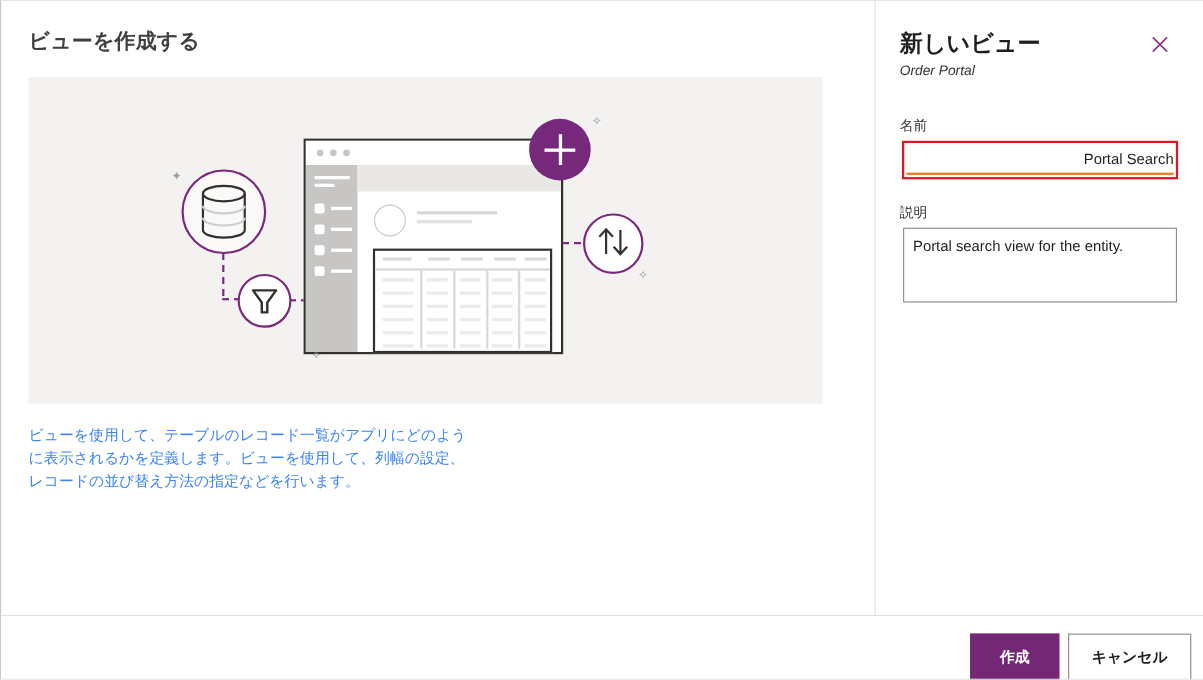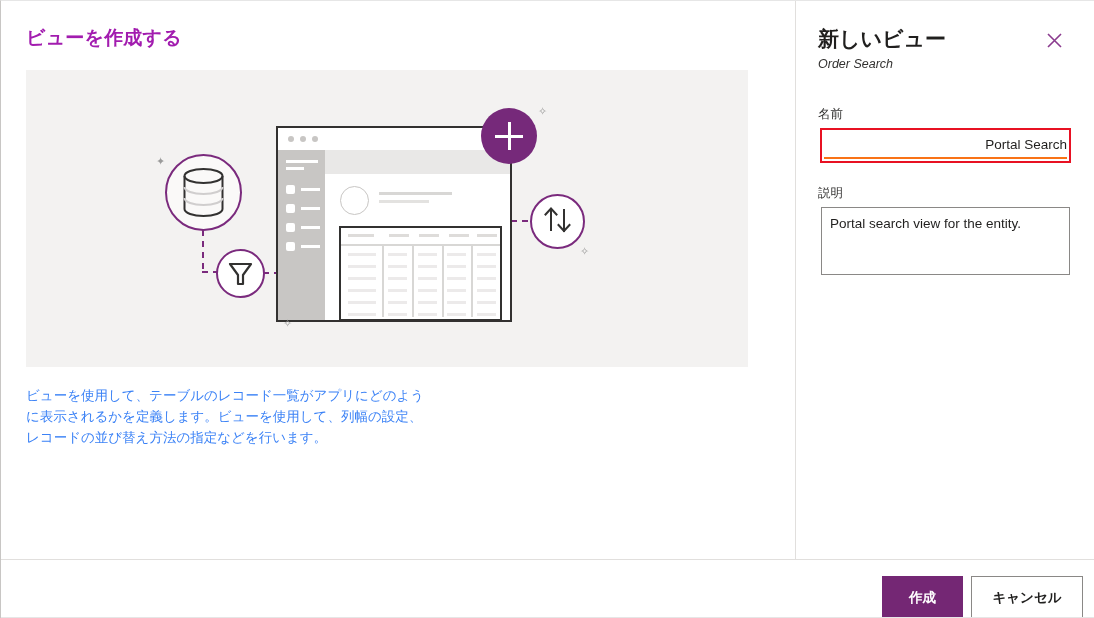--- a/index.html
+++ b/index.html
@@ -20,21 +20,21 @@
   }
 
   
   .left-pane{
     position:absolute;left:0;top:0;width:795px;height:558px;
     box-sizing:border-box;
     border-right:1px solid #e1dfdd;
   }
   .left-title{
     position:absolute;left:25px;top:24px;
-    font-size:19px;font-weight:600;letter-spacing:.2px;color:#a21caf;
+    font-size:19px;font-weight:600;letter-spacing:.2px;color:#404040;
     white-space:nowrap;
   }
   .illus{
     position:absolute;left:25px;top:69px;width:722px;height:297px;
     background:#f3f2f1;
     overflow:hidden;
   }
   .left-desc{
     position:absolute;left:25px;top:384px;width:420px;
     font-size:13.5px;line-height:21px;color:#3b82f6;
@@ -307,21 +307,21 @@
 
     <div class="left-desc">
       <div>ビューを使用して、テーブルのレコード一覧がアプリにどのよう</div>
       <div>に表示されるかを定義します。ビューを使用して、列幅の設定、</div>
       <div>レコードの並び替え方法の指定などを行います。</div>
     </div>
   </div>
 
   <div class="right-pane">
     <div class="panel-title">新しいビュー</div>
-    <div class="panel-sub">Order Search</div>
+    <div class="panel-sub">Order Portal</div>
 
     <div class="field-label lbl-name">名前</div>
     <div class="field-label lbl-desc">説明</div>
   </div>
 
   <div class="close-btn">
     <svg width="15" height="15" viewBox="0 0 15 15">
       <path d="M1 1 L14 14 M14 1 L1 14" stroke="#8a3b8e" stroke-width="1.6" fill="none"></path>
     </svg>
   </div>

